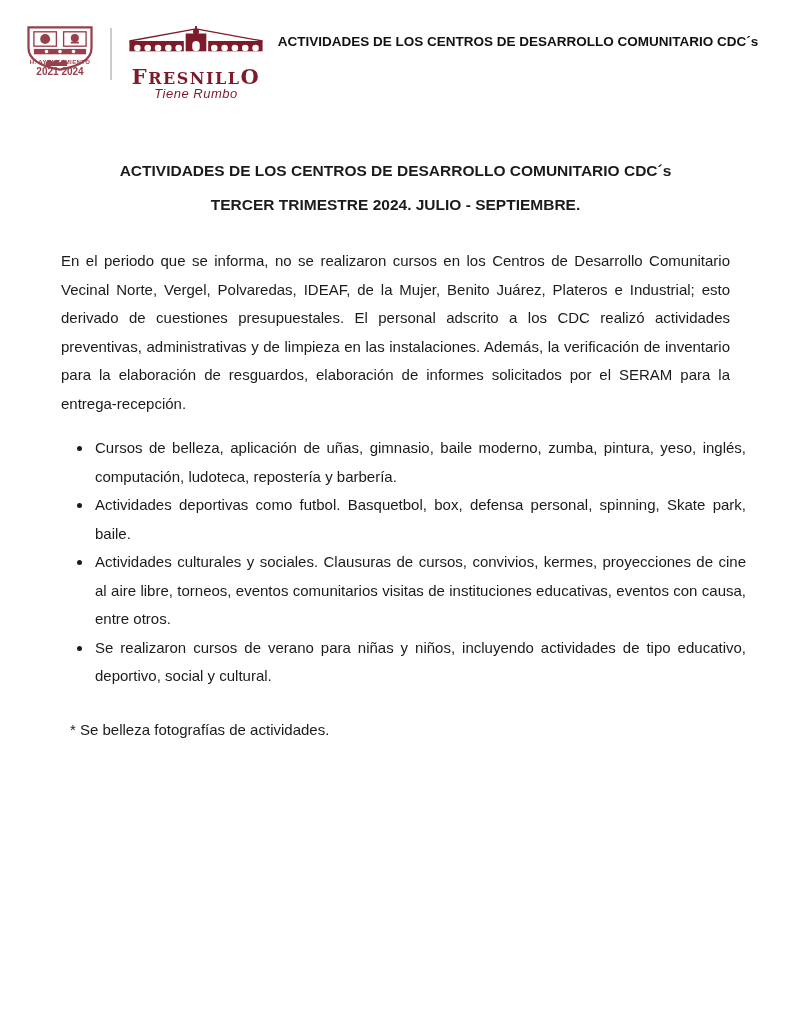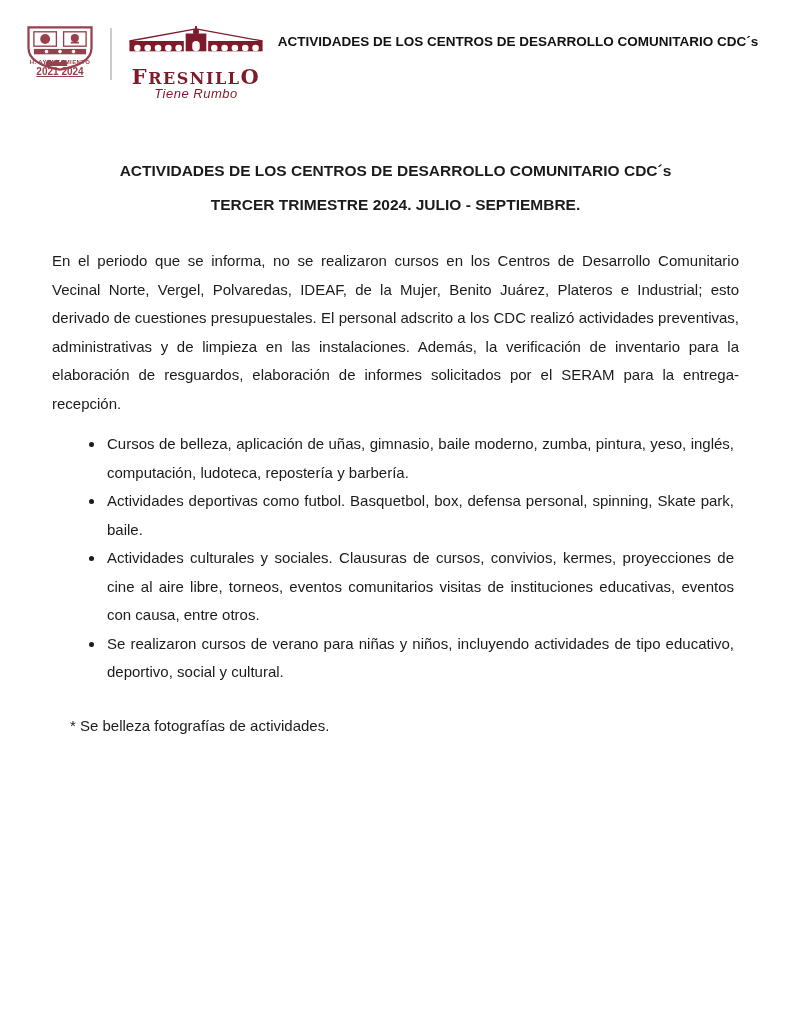--- a/index.html
+++ b/index.html
@@ -26,21 +26,21 @@
   .crest { width: 84px; text-align: center; color: var(--crest-maroon, #97404c); }
   .crest svg { display: block; margin: 0 auto; }
   .crest-line1 {
     font-size: 6px;
     font-weight: bold;
     letter-spacing: 0.4px;
     margin-top: -13px;
     line-height: 7px;
     white-space: nowrap;
   }
-  .crest-line2 { font-size: 10px; font-weight: bold; line-height: 11px; text-decoration: underline; }
+  .crest-line2 { font-size: 10px; font-weight: bold; line-height: 11px; }
 
   .logo-divider {
     width: 2px;
     height: 52px;
     background: var(--divider-gray, #cccccc);
     margin: 4px 8px 0 8px;
   }
 
   .fresnillo { width: 152px; text-align: center; margin-top: 2px; }
   .fresnillo svg { display: block; margin: 0 auto; }
@@ -80,26 +80,26 @@
   .content { padding: 0 45px; font-size: 15px; line-height: 28.5px; }
 
   .doc-title {
     margin: 50px 0 0 0;
     text-align: center;
     font-weight: bold;
     font-size: 15.5px;
     line-height: 34px;
   }
 
-  .para { margin: 7px; text-align: justify; }
+  .para { margin: 16px; text-align: justify; }
   .para-1 { margin-top: 25px; }
   .para-2 { margin-top: 21px; }
 
   ul.activities {
-    margin: 12px;
+    margin: 0;
     padding: 0 0 0 48px;
     text-align: justify;
   }
   ul.activities li { padding-left: 2px; }
 
   .footnote { margin: 25px 0 0 0; padding-left: 25px; text-align: left; }
 
   
   .mf { fill: var(--crest-maroon, #97404c); }
   .ms { fill: none; stroke: var(--crest-maroon, #97404c); }

